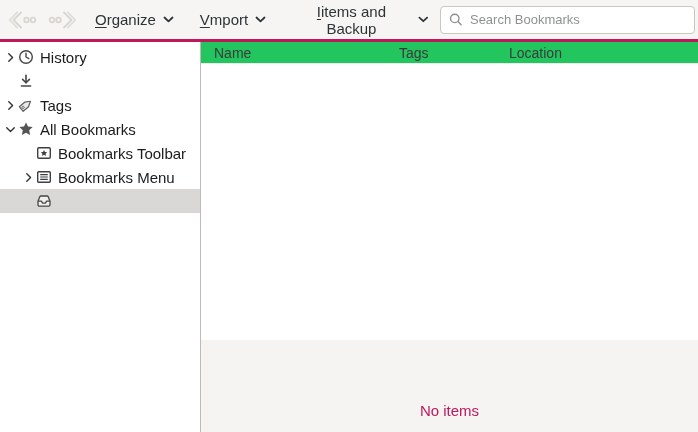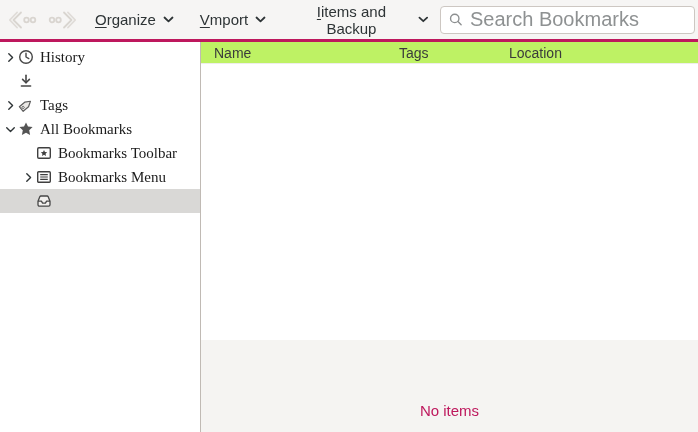--- a/index.html
+++ b/index.html
@@ -33,46 +33,46 @@
   .menu-btn .ak { text-decoration:underline; text-underline-offset:2px; }
   .searchbox {
     margin-left:auto; margin-right:1px;
     width:264px; height:28px;
     background:#ffffff; border:1px solid #cdc7c2; border-radius:4px;
     display:flex; align-items:center; padding:0 8px; gap:7px;
   }
   .searchbox input {
     border:none; outline:none; background:transparent;
     font-family:"Liberation Sans", sans-serif;
-    font-size:20px; color:#2e3436; width:100%;
+    font-size:13px; color:#2e3436; width:100%;
   }
   .searchbox input::placeholder { color:#8e9192; opacity:1; }
   
   .body { flex:1; display:flex; min-height:0; }
   .sidebar {
     width:201px; flex:none; background:#ffffff;
     border-right:1px solid #c0bab4;
     padding-top:3px; overflow:hidden;
   }
   .side-row {
     height:24px; display:flex; align-items:center;
     font-size:15px; color:#1b1b1b; padding-left:3px; cursor:default;
   }
   .side-row.indent { padding-left:21px; }
   .side-row.selected { background:#d9d8d6; }
   .twisty {
     width:15px; flex:none; display:flex; align-items:center; justify-content:center;
   }
   .srow-icon { width:16px; height:16px; flex:none; margin-right:6px; display:block; }
-  .side-label { white-space:nowrap;font-family:Liberation Serif, serif; }
+  .side-label { white-space:nowrap; }
   
   .main { flex:1; display:flex; flex-direction:column; min-width:0; background:#fff; }
   .colheaders {
     height:22px; flex:none; display:flex; align-items:center;
-    background:#bef264; border-bottom:1px solid #eeedeb;
+    background:#22c55e; border-bottom:1px solid #eeedeb;
     font-size:14px; color:#3b3b3b;
   }
   .col-name { width:198px; flex:none; padding-left:13px; }
   .col-tags { width:110px; flex:none; }
   .col-location { flex:1; }
   .tree { flex:none; height:276px; background:#ffffff; }
   .detail-pane {
     flex:1; background:#f5f4f2;
     display:flex; justify-content:center; align-items:flex-start;
     padding-top:62px;

